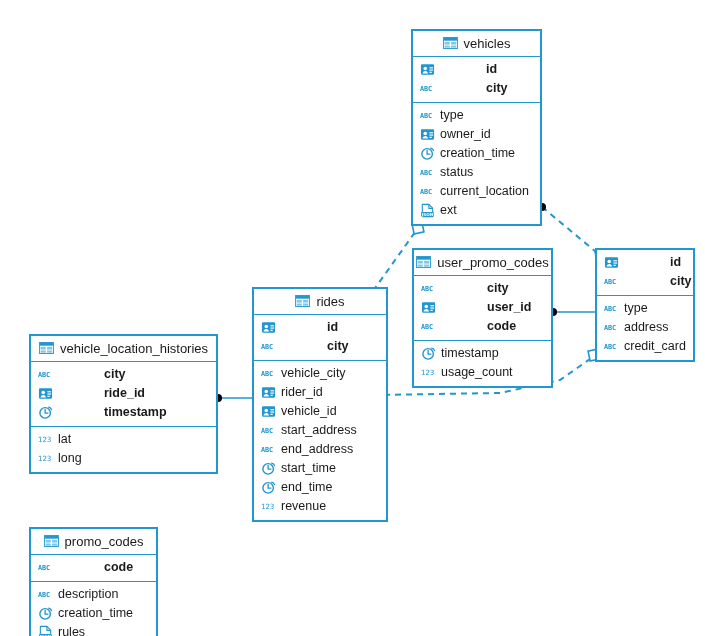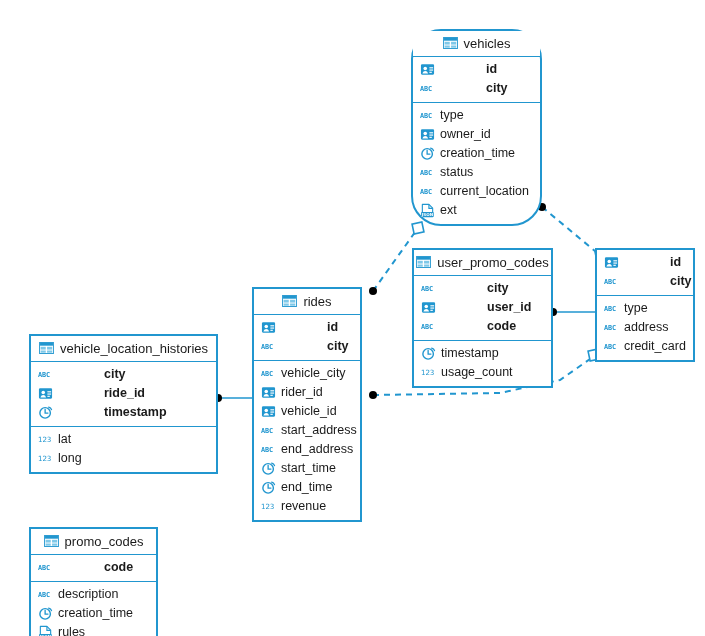--- a/index.html
+++ b/index.html
@@ -111,21 +111,21 @@
         <polyline points="373,395 500,393 560,380 593,357" fill="none" stroke="#2196cf" stroke-width="2" stroke-dasharray="6 5"></polyline>
         <circle cx="373" cy="395" r="4" fill="#000000"></circle>
         <rect x="589" y="350" width="10" height="10" fill="#ffffff" stroke="#2196cf" stroke-width="1.6" transform="rotate(-12 594 355)"></rect>
       </g>
       <g>
         <polyline points="218,398 252,398" fill="none" stroke="#2196cf" stroke-width="1.4"></polyline>
         <circle cx="218" cy="398" r="4" fill="#000000"></circle>
       </g>
     </svg>
 
-<div class="entity" style="left: 411px; top: 29px; width: 131px; border-radius: 30px;">
+<div class="entity" style="left: 411px; top: 29px; width: 131px;">
       <div class="entity-header">
         <span><svg class="ico-table" viewBox="0 0 16 13">
             <rect x="0.5" y="0.5" width="15" height="12" fill="none" stroke="#2196cf" stroke-width="1"></rect>
             <rect x="1" y="1" width="14" height="3" fill="#2196cf"></rect>
             <rect x="1.6" y="5.2" width="5.6" height="3" fill="#7ec8e8"></rect>
             <rect x="8.6" y="5.2" width="5.6" height="3" fill="#7ec8e8"></rect>
             <rect x="1.6" y="9.2" width="5.6" height="2.4" fill="#7ec8e8"></rect>
             <rect x="8.6" y="9.2" width="5.6" height="2.4" fill="#7ec8e8"></rect>
           </svg></span>
         <span class="entity-title">vehicles</span>
@@ -322,21 +322,21 @@
         <div class="col">
           <span>
             <svg class="ico" viewBox="0 0 18 16">
               <text x="0" y="11.6" font-family="DejaVu Sans Mono, monospace" font-size="8.2" font-weight="bold" fill="#2196cf" letter-spacing="-0.2">ABC</text>
             </svg>
           </span>
           <span class="col-label">credit_card</span>
         </div>
       </div>
     </div>
-    <div class="entity" style="left: 252px; top: 287px; width: 110px;">
+    <div class="entity" style="left: 252px; top: 287px; width: 136px;">
       <div class="entity-header">
         <span><svg class="ico-table" viewBox="0 0 16 13">
             <rect x="0.5" y="0.5" width="15" height="12" fill="none" stroke="#2196cf" stroke-width="1"></rect>
             <rect x="1" y="1" width="14" height="3" fill="#2196cf"></rect>
             <rect x="1.6" y="5.2" width="5.6" height="3" fill="#7ec8e8"></rect>
             <rect x="8.6" y="5.2" width="5.6" height="3" fill="#7ec8e8"></rect>
             <rect x="1.6" y="9.2" width="5.6" height="2.4" fill="#7ec8e8"></rect>
             <rect x="8.6" y="9.2" width="5.6" height="2.4" fill="#7ec8e8"></rect>
           </svg></span>
         <span class="entity-title">rides</span>

